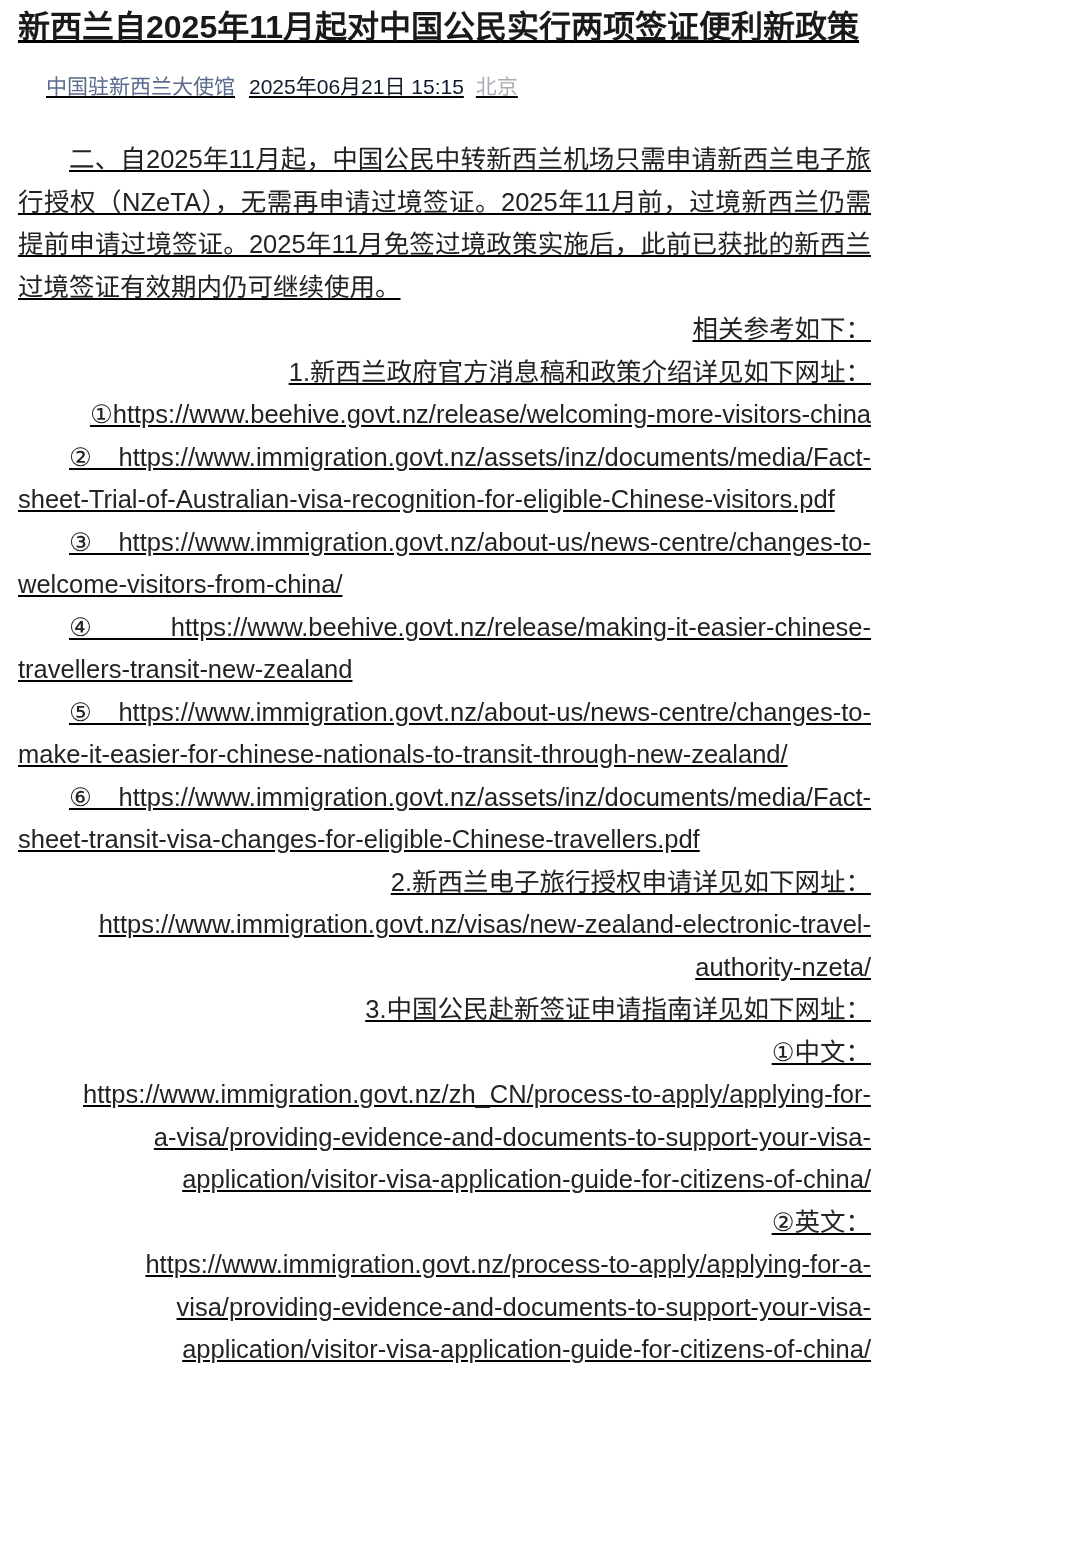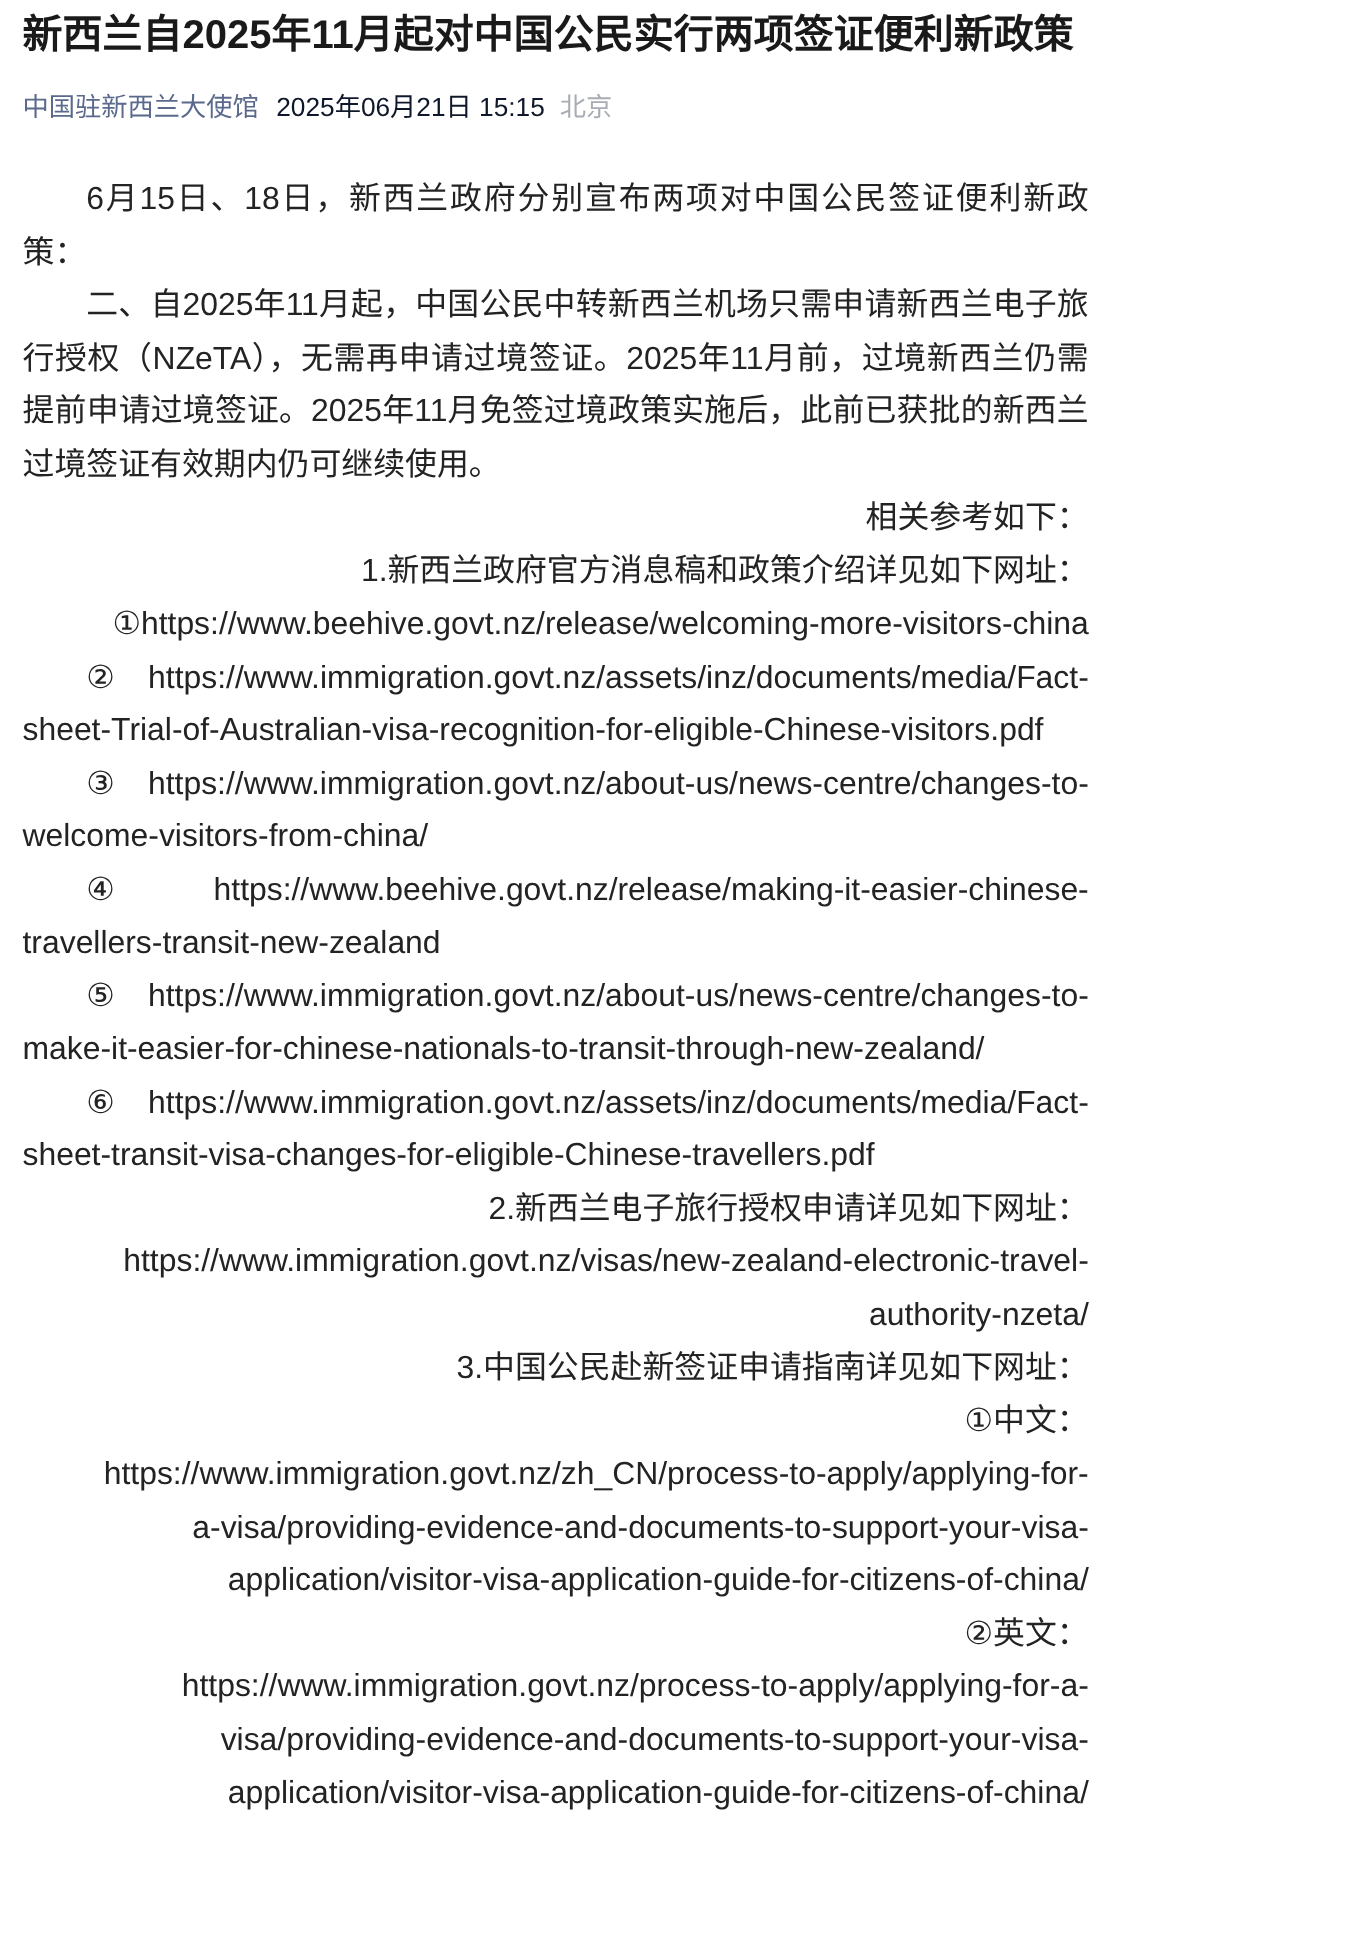--- a/index.html
+++ b/index.html
@@ -14,20 +14,21 @@
     overflow: hidden;
     font-family: "Liberation Sans", "DejaVu Sans", sans-serif;
     -webkit-font-smoothing: antialiased;
   }
   .page {
     position: relative;
     width: 897px;
     padding: 0;
     box-sizing: border-box;
     overflow: hidden;
+    text-decoration: underline;
   }
 
   
   .article-header {
     padding: 4px 18px 0 18px;
   }
   .article-title {
     margin: 0;
     font-size: 32px;
     line-height: 46px;
@@ -38,20 +39,21 @@
   }
   .byline {
     margin-top: 22px;
     font-size: 21px;
     line-height: 30px;
     white-space: nowrap;
   }
   .byline-source {
     color: #5b6a8c;
     margin-right: 14px;
+    margin-left: 28px;
   }
   .byline-date {
     color: #0f172a;
     margin-right: 12px;
   }
   .byline-place {
     color: #a9adb3;
   }
 
   
@@ -90,21 +92,20 @@
 
   <header class="article-header">
     <h1 class="article-title">新西兰自2025年11月起对中国公民实行两项签证便利新政策</h1>
 
     <div class="byline">
       <span class="byline-source">中国驻新西兰大使馆</span><span class="byline-date">2025年06月21日 15:15</span><span class="byline-place">北京</span>
     </div>
   </header>
 
   <article class="article-body">
-    <p>6月15日、18日，新西兰政府分别宣布两项对中国公民签证便利新政策：</p>
     <p>二、自2025年11月起，中国公民中转新西兰机场只需申请新西兰电子旅行授权（NZeTA），无需再申请过境签证。2025年11月前，过境新西兰仍需提前申请过境签证。2025年11月免签过境政策实施后，此前已获批的新西兰过境签证有效期内仍可继续使用。</p>
     <p class="no-justify">相关参考如下：</p>
     <p class="no-justify">1.新西兰政府官方消息稿和政策介绍详见如下网址：</p>
     <p class="url-line-tight">①https://www.beehive.govt.nz/release/welcoming-more-visitors-china</p>
     <p class="url-line">②    https://www.immigration.govt.nz/assets/inz/documents/media/Fact-sheet-Trial-of-Australian-visa-recognition-for-eligible-Chinese-visitors.pdf</p>
     <p class="url-line">③        https://www.immigration.govt.nz/about-us/news-centre/changes-to-welcome-visitors-from-china/</p>
     <p class="url-line">④      https://www.beehive.govt.nz/release/making-it-easier-chinese-travellers-transit-new-zealand</p>
     <p class="url-line">⑤   https://www.immigration.govt.nz/about-us/news-centre/changes-to-make-it-easier-for-chinese-nationals-to-transit-through-new-zealand/</p>
     <p class="url-line">⑥    https://www.immigration.govt.nz/assets/inz/documents/media/Fact-sheet-transit-visa-changes-for-eligible-Chinese-travellers.pdf</p>
     <p class="no-justify">2.新西兰电子旅行授权申请详见如下网址：</p>

